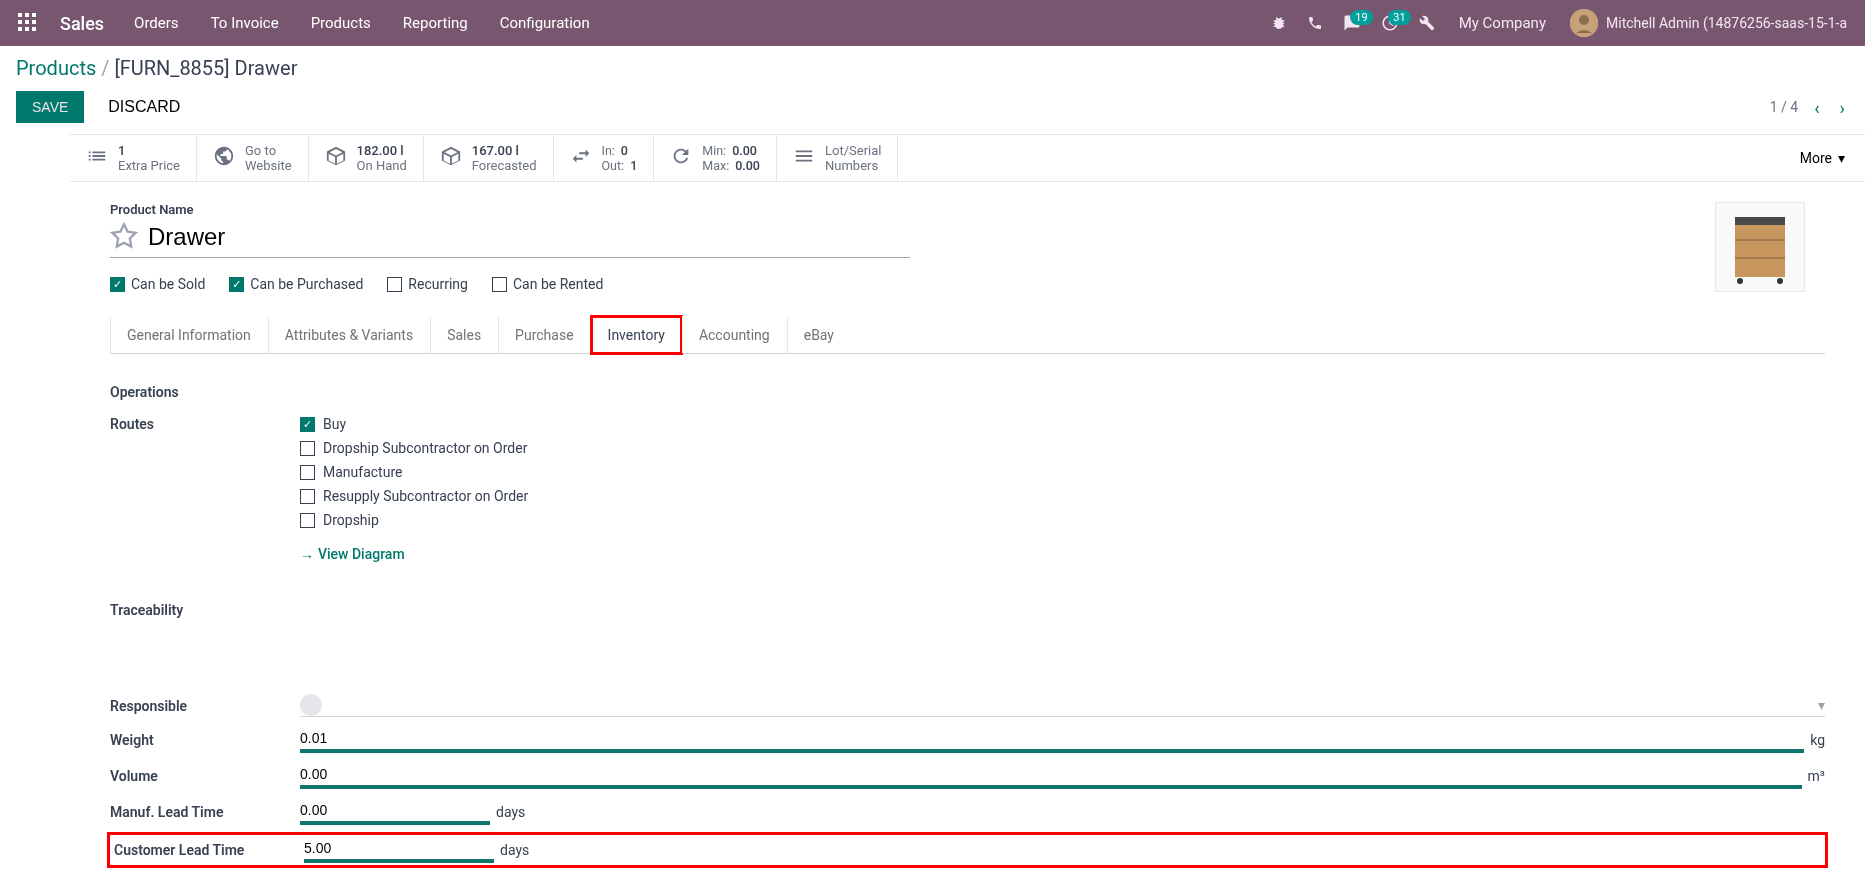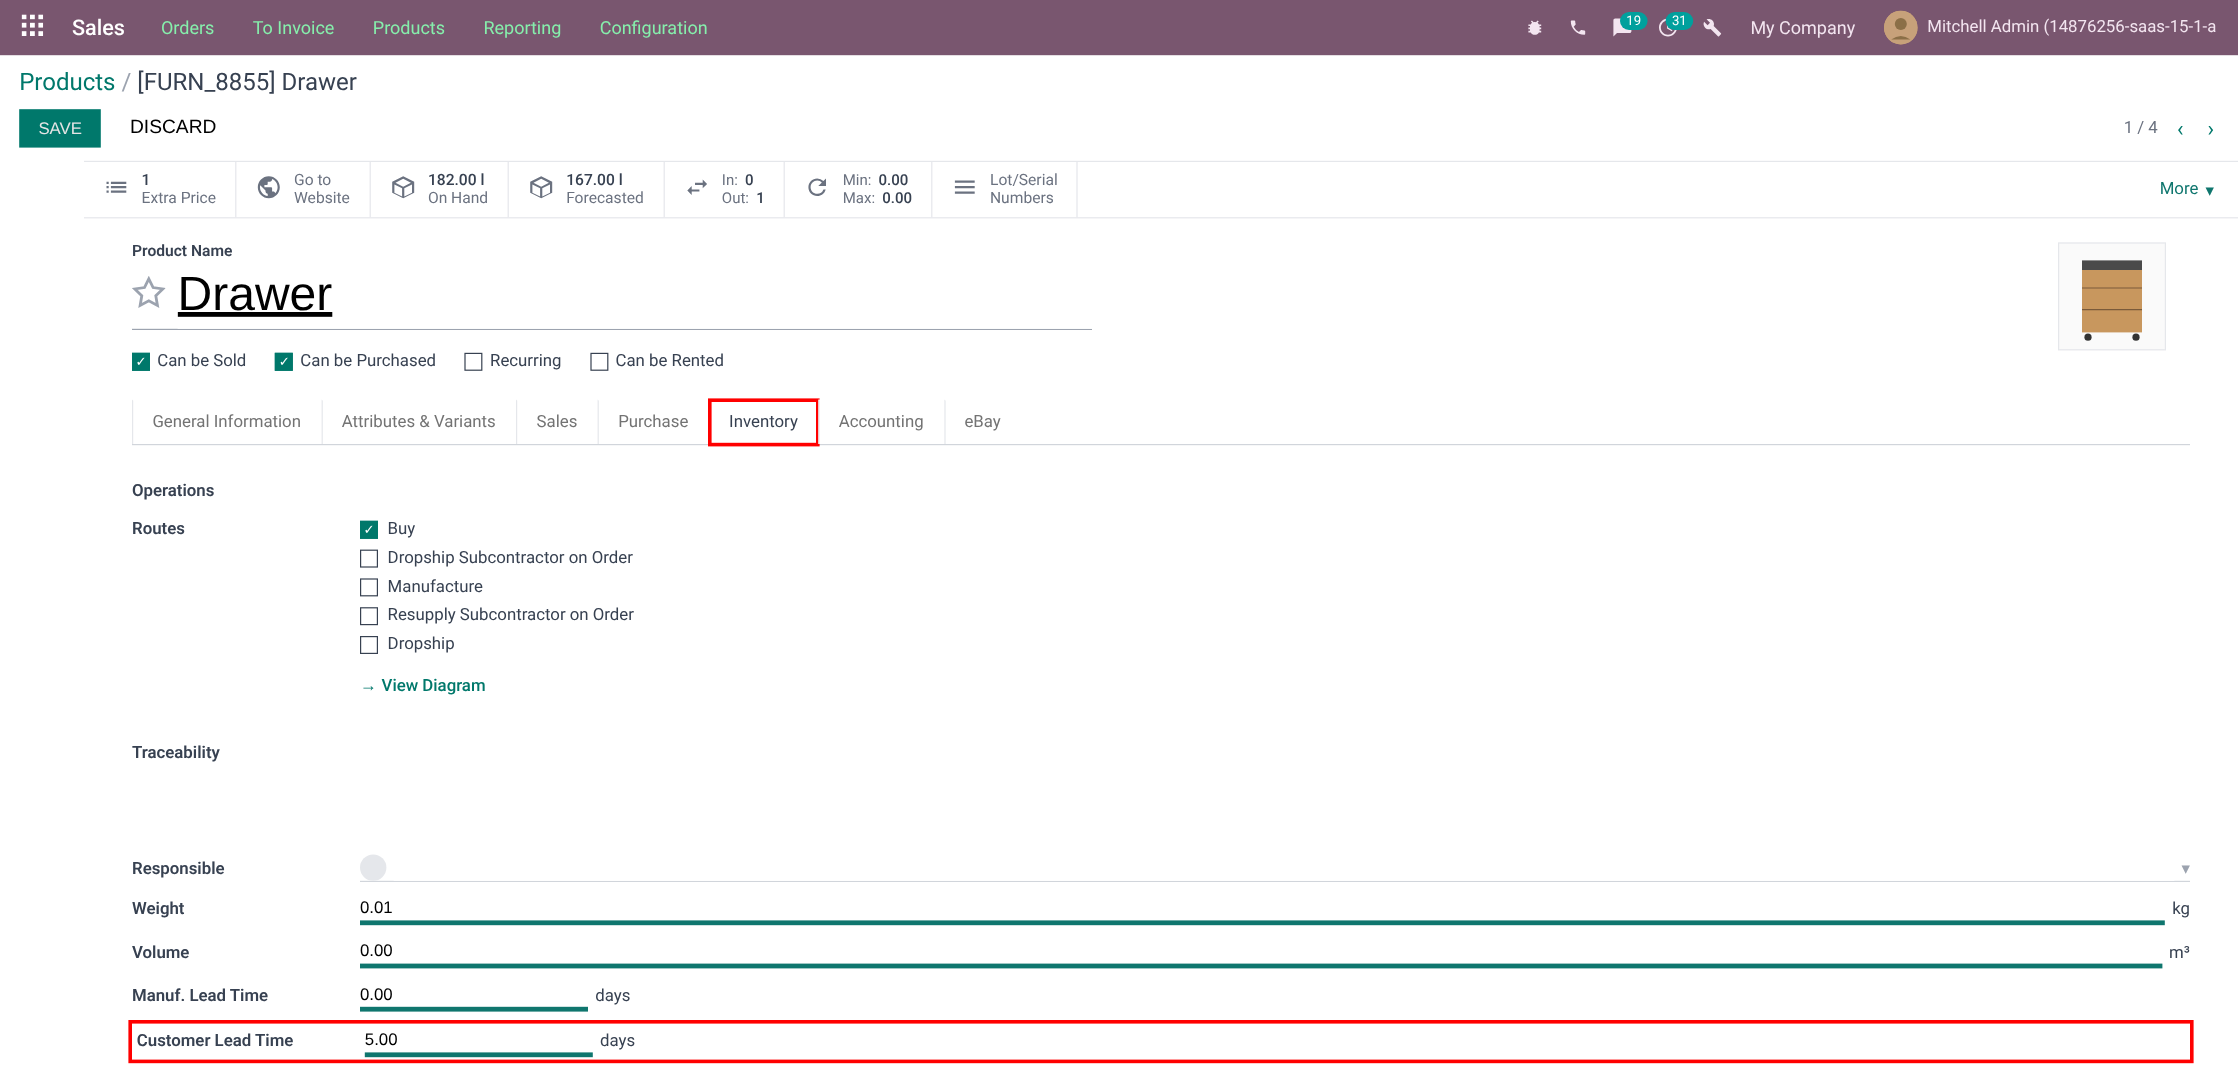--- a/index.html
+++ b/index.html
@@ -2,21 +2,21 @@
 <html><head>
 <meta charset="utf-8">
 <style>
 * { box-sizing: border-box; margin: 0; padding: 0; }
 body { font-family: -apple-system, BlinkMacSystemFont, "Segoe UI", Roboto, "Helvetica Neue", sans-serif; font-size: 14px; color: #374151; background: #fff; }
 
 
 .navbar { background: #79566f; height: 46px; display: flex; align-items: center; padding: 0 8px; color: #fff; }
 .navbar .apps-icon { padding: 0 10px; cursor: pointer; }
 .navbar .app-name { font-size: 18px; font-weight: 500; padding: 0 14px; cursor: pointer; }
-.navbar .nav-item { padding: 0 16px; font-size: 15px; cursor: pointer; color: #86efac; }
+.navbar .nav-item { padding: 0 16px; font-size: 15px; cursor: pointer; color: #ffffff; }
 .navbar .spacer { flex: 1; }
 .navbar .icon-btn { padding: 0 10px; cursor: pointer; position: relative; display: flex; align-items: center; color: #f3e5f0; }
 .navbar .badge { background: #00a09d; color: #fff; font-size: 11px; border-radius: 8px; padding: 1px 5px; position: absolute; top: -4px; right: -2px; }
 .navbar .company { padding: 0 14px; font-size: 15px; cursor: pointer; color: #f3e5f0; }
 .navbar .user { display: flex; align-items: center; gap: 8px; padding: 0 10px; cursor: pointer; color: #f3e5f0; }
 .navbar .avatar { width: 28px; height: 28px; border-radius: 50%; background: #d4a574; display: flex; align-items: center; justify-content: center; }
 
 
 .header-row { padding: 10px 16px; display: flex; align-items: flex-start; }
 .breadcrumb { font-size: 20px; }
@@ -34,30 +34,30 @@
 
 .stat-row { display: flex; border-top: 1px solid #e5e7eb; border-bottom: 1px solid #e5e7eb; margin-left: 70px; }
 .stat-box { display: flex; align-items: center; padding: 8px 16px; border-right: 1px solid #e5e7eb; cursor: pointer; gap: 10px; }
 .stat-box .icon { color: #6b7280; font-size: 20px; }
 .stat-box .text { display: flex; flex-direction: column; font-size: 13px; }
 .stat-box .number { color: #374151; font-weight: 500; }
 .stat-box .label { color: #6b7280; }
 .stat-box .kv-row { display: flex; gap: 6px; font-size: 12.5px; }
 .stat-box .kv-row .k { color: #6b7280; }
 .stat-box .kv-row .v { color: #374151; font-weight: 500; }
-.stat-more { padding: 8px 20px; color: #0f766e; display: flex; align-items: center; gap: 6px; cursor: pointer; margin-left: auto; }
+.stat-more { padding: 8px 20px; color: #000000; display: flex; align-items: center; gap: 6px; cursor: pointer; margin-left: auto; }
 
 
 .form-area { padding: 20px 40px 20px 110px; }
 .product-title-row { display: flex; align-items: flex-start; gap: 20px; }
 .product-title-block { flex: 1; }
 .label-small { font-size: 13px; font-weight: 600; color: #374151; margin-bottom: 4px; }
 .title-input-row { display: flex; align-items: center; gap: 10px; border-bottom: 1px solid #9ca3af; width: fit-content; min-width: 800px; }
 .star-icon { color: #9ca3af; font-size: 28px; cursor: pointer; }
-.title-input { font-size: 40px; border: none; outline: none; padding: 2px 0 6px; width: 100%; text-decoration: underline; }
+.title-input { font-size: 24px; border: none; outline: none; padding: 2px 0 6px; width: 100%; }
 .product-image { width: 90px; height: 90px; border: 1px solid #e5e7eb; display: flex; align-items: center; justify-content: center; background: #fafafa; margin-right: 20px; }
 
 .check-row { display: flex; gap: 24px; margin-top: 18px; }
 .check-item { display: flex; align-items: center; gap: 6px; font-size: 14px; }
 .checkbox { width: 15px; height: 15px; border: 1px solid #374151; display: inline-flex; align-items: center; justify-content: center; cursor: pointer; }
 .checkbox.checked { background: #00786b; border-color: #00786b; color: #fff; font-size: 11px; }
 
 
 .tabs { display: flex; border-bottom: 1px solid #d1d5db; margin-top: 24px; }
 .tab { padding: 10px 16px; border: 1px solid transparent; border-bottom: none; cursor: pointer; color: #737373; background: #fff; }

